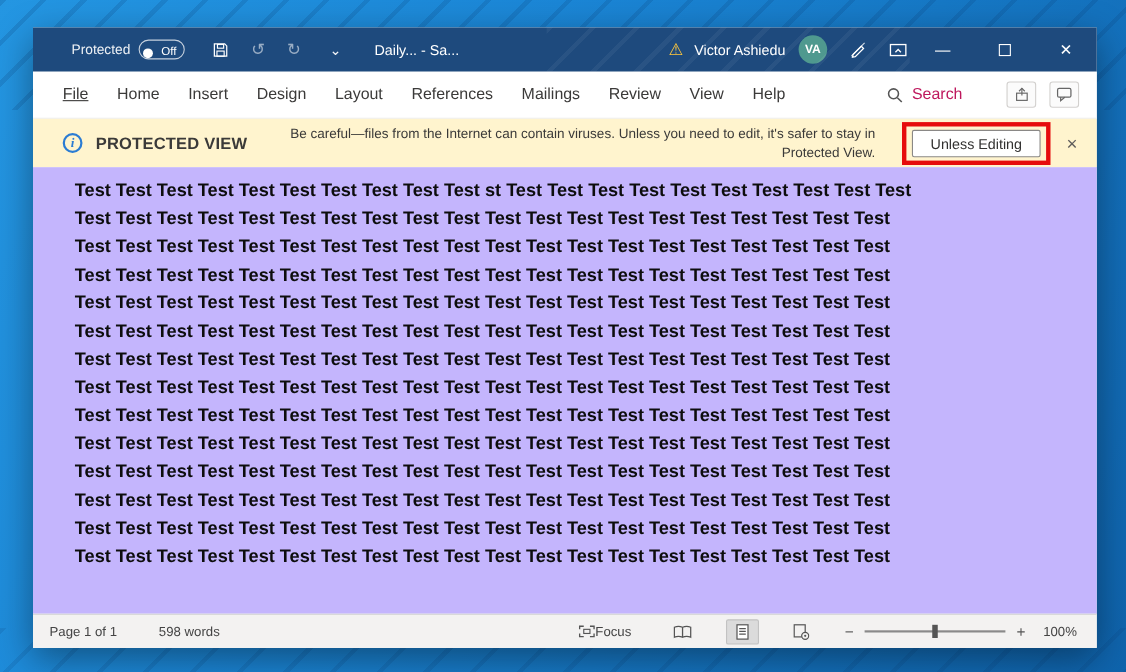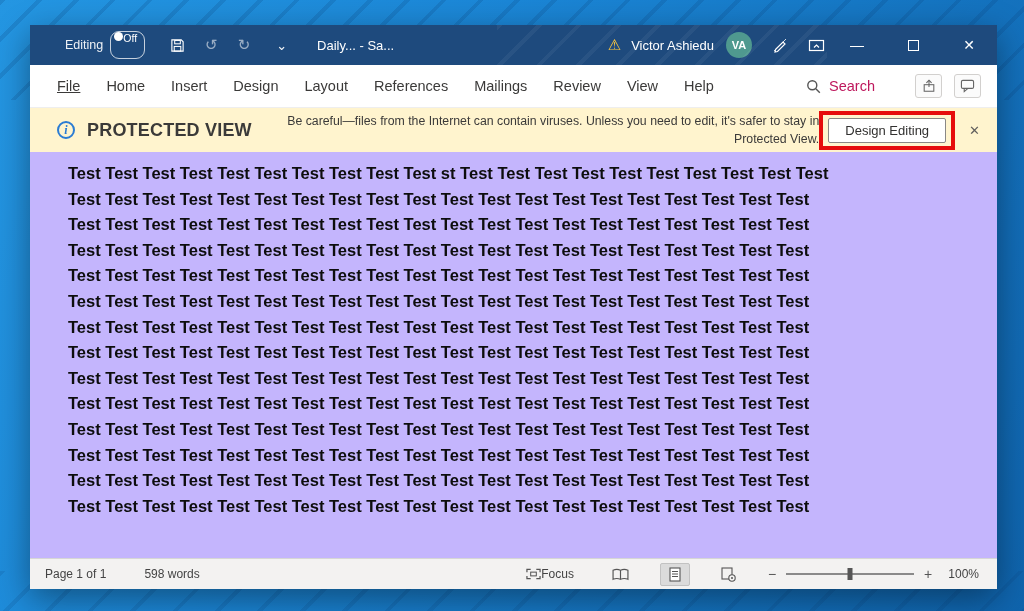--- a/index.html
+++ b/index.html
@@ -34,21 +34,21 @@
     display: flex; align-items: center; flex-shrink: 0;
     font-size: 13px;
   }
   .titlebar::after {
     content:""; position:absolute; right:170px; top:0; width:330px; height:100%;
     background: repeating-linear-gradient(135deg, rgba(255,255,255,.05) 0 4px, transparent 4px 28px);
     pointer-events:none;
   }
   .autosave { display:flex; align-items:center; gap:7px; margin-left:35px; color:rgba(255,255,255,.92); font-size:12.5px; }
   .autosave-pill {
-    display:flex; align-items:flex-start; gap:0; height:28px; padding:0 7px 0 3px;
+    display:flex; align-items:flex-end; gap:8px; height:18px; padding:0 7px 0 3px;
     border:1px solid rgba(255,255,255,.75); border-radius:9px; cursor:pointer;
   }
   .autosave-dot { width:9px; height:9px; border-radius:50%; background:#fff; }
   .autosave-state { font-size:10.5px; color:#fff; }
   .tb-icon { display:flex; align-items:center; justify-content:center; cursor:pointer; }
   .tb-save { margin-left:25px; }
   .tb-undo, .tb-redo { margin-left:20px; font-size:15px; opacity:.55; }
   .tb-chevron { margin-left:26px; font-size:13px; opacity:.95; }
   .doc-title { margin-left:30px; white-space:nowrap; color:#fff; }
   .tb-spacer { flex:1; }
@@ -82,21 +82,21 @@
   .infobar {
     height:44px; background:#fff4ce; display:flex; align-items:center; flex-shrink:0;
     font-size:12.3px; color:#3b3a39;
   }
   .info-circle {
     width:18px; height:18px; border-radius:50%; border:2px solid #2b7cd3; color:#2b7cd3;
     display:flex; align-items:center; justify-content:center;
     font-family:"Liberation Serif", serif; font-style:italic; font-weight:700; font-size:12px;
     margin-left:27px; flex-shrink:0;
   }
-  .pv-label { font-weight:700; margin-left:12px; white-space:nowrap; letter-spacing:.2px; font-size:18px; }
+  .pv-label { font-weight:700; margin-left:12px; white-space:nowrap; letter-spacing:.2px; font-size:15px; }
   .pv-msg { margin-left:16px; max-width:555px; line-height:1.5;text-align:right; }
   .pv-spacer { flex:1; }
   .annotation {
     border:4px solid #e60c0c; padding:3px 5px; margin-right:14px; flex-shrink:0;
   }
   .enable-btn {
     background:#fff; border:1px solid #8a8886; border-radius:2px; color:#323130;
     font-size:13px; font-family:"Liberation Sans", sans-serif;
     padding:4px 16px; cursor:pointer; white-space:nowrap;
   }
@@ -130,21 +130,21 @@
   svg { display:block; }
 </style>
 </head>
 <body>
 
 <div class="desktop">
   <div class="window">
 
     <div class="titlebar">
       <div class="autosave">
-        <span>Editing</span>
+        <span>Protected</span>
         <span class="autosave-pill">
           <span class="autosave-dot"></span>
           <span class="autosave-state">Off</span>
         </span>
       </div>
       <span class="tb-icon tb-save">
         <svg width="15" height="15" viewBox="0 0 16 16">
             <path d="M2 2h10l2 2v10H2z" fill="none" stroke="#fff" stroke-width="1.2"></path>
             <rect x="5" y="2.6" width="6" height="3.6" fill="none" stroke="#fff" stroke-width="1.1"></rect>
             <rect x="4.5" y="9" width="7" height="5" fill="none" stroke="#fff" stroke-width="1.1"></rect>
@@ -211,21 +211,21 @@
           </svg>
       </span>
     </div>
 
     <div class="infobar">
       <span class="info-circle">i</span>
       <span class="pv-label">PROTECTED VIEW</span>
       <span class="pv-msg">Be careful—files from the Internet can contain viruses. Unless you need to edit, it's safer to stay in Protected View.</span>
       <span class="pv-spacer"></span>
       <span class="annotation">
-        <button class="enable-btn">Design Editing</button>
+        <button class="enable-btn">Unless Editing</button>
       </span>
       <span class="pv-close">✕</span>
     </div>
 
     <div class="docarea">
       <div class="doc-line">Test Test Test Test Test Test Test Test Test Test st Test Test Test Test Test Test Test Test Test Test</div>
       <div class="doc-line">Test Test Test Test Test Test Test Test Test Test Test Test Test Test Test Test Test Test Test Test</div>
       <div class="doc-line">Test Test Test Test Test Test Test Test Test Test Test Test Test Test Test Test Test Test Test Test</div>
       <div class="doc-line">Test Test Test Test Test Test Test Test Test Test Test Test Test Test Test Test Test Test Test Test</div>
       <div class="doc-line">Test Test Test Test Test Test Test Test Test Test Test Test Test Test Test Test Test Test Test Test</div>

